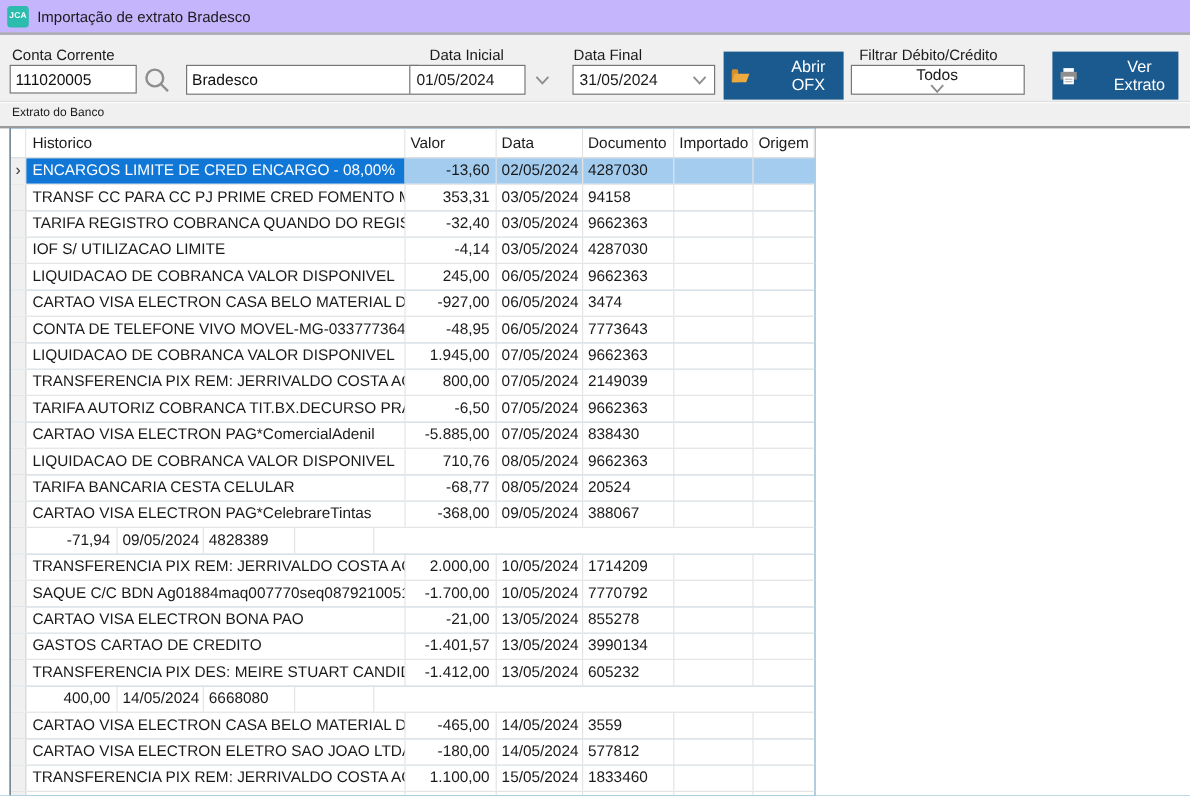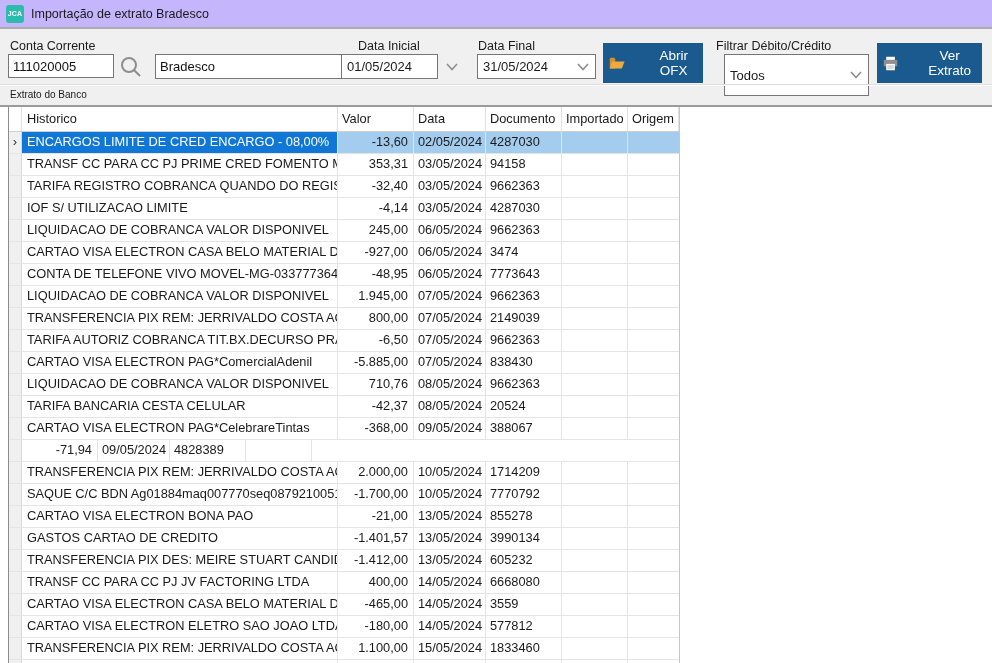--- a/index.html
+++ b/index.html
@@ -87,21 +87,21 @@
 
   <button class="blue-btn" style="left:603px;top:43px;width:100px;height:40px;">
     <svg width="21" height="17" viewBox="0 0 21 17">
       <path d="M1 3 L1 15 L8 15 L8 3 L7 1 L2 1 Z" fill="#D98F2B"></path>
       <path d="M1 15 L4 6 L20 6 L16.5 15 Z" fill="#EFAA3F"></path>
     </svg>
     <span>Abrir OFX</span>
   </button>
 
   <div class="tb-label" style="left:716px;top:39px;">Filtrar Débito/Crédito</div>
-  <div class="combo" style="left:724px;top:54px;width:145px;height:42px;">
+  <div class="combo" style="left:709px;top:54px;width:145px;height:25px;flex-direction:column;">
     <span>Todos</span>
     <svg class="chev" viewBox="0 0 12 8">
       <polyline points="1,1 6,6.5 11,1" fill="none" stroke="#8E8E8E" stroke-width="1.6"></polyline>
       </svg>
   </div>
 
   <button class="blue-btn" style="left:877px;top:43px;width:105px;height:40px;">
     <svg width="19" height="17" viewBox="0 0 19 17">
       <rect x="4" y="0" width="11" height="4" fill="#FFFFFF"></rect>
       <rect x="1" y="4" width="17" height="8" fill="#8F8F8F"></rect>
@@ -233,21 +233,21 @@
       <div class="cell c-hist">LIQUIDACAO DE COBRANCA VALOR DISPONIVEL</div>
       <div class="cell c-valor">710,76</div>
       <div class="cell c-data">08/05/2024</div>
       <div class="cell c-doc">9662363</div>
       <div class="cell c-imp"></div>
       <div class="cell c-orig"></div>
     </div>
         <div class="g-row">
       <div class="cell c-gutter"></div>
       <div class="cell c-hist">TARIFA BANCARIA CESTA CELULAR</div>
-      <div class="cell c-valor">-42,37</div>
+      <div class="cell c-valor">-68,77</div>
       <div class="cell c-data">08/05/2024</div>
       <div class="cell c-doc">20524</div>
       <div class="cell c-imp"></div>
       <div class="cell c-orig"></div>
     </div>
         <div class="g-row">
       <div class="cell c-gutter"></div>
       <div class="cell c-hist">CARTAO VISA ELECTRON PAG*CelebrareTintas</div>
       <div class="cell c-valor">-368,00</div>
       <div class="cell c-data">09/05/2024</div>
@@ -303,21 +303,20 @@
       <div class="cell c-gutter"></div>
       <div class="cell c-hist">TRANSFERENCIA PIX DES: MEIRE STUART CANDIDO  1</div>
       <div class="cell c-valor">-1.412,00</div>
       <div class="cell c-data">13/05/2024</div>
       <div class="cell c-doc">605232</div>
       <div class="cell c-imp"></div>
       <div class="cell c-orig"></div>
     </div>
         <div class="g-row">
       <div class="cell c-gutter"></div>
-      <div class="cell c-hist">TRANSF CC PARA CC PJ JV FACTORING LTDA</div>
       <div class="cell c-valor">400,00</div>
       <div class="cell c-data">14/05/2024</div>
       <div class="cell c-doc">6668080</div>
       <div class="cell c-imp"></div>
       <div class="cell c-orig"></div>
     </div>
         <div class="g-row">
       <div class="cell c-gutter"></div>
       <div class="cell c-hist">CARTAO VISA ELECTRON CASA BELO MATERIAL D</div>
       <div class="cell c-valor">-465,00</div>

